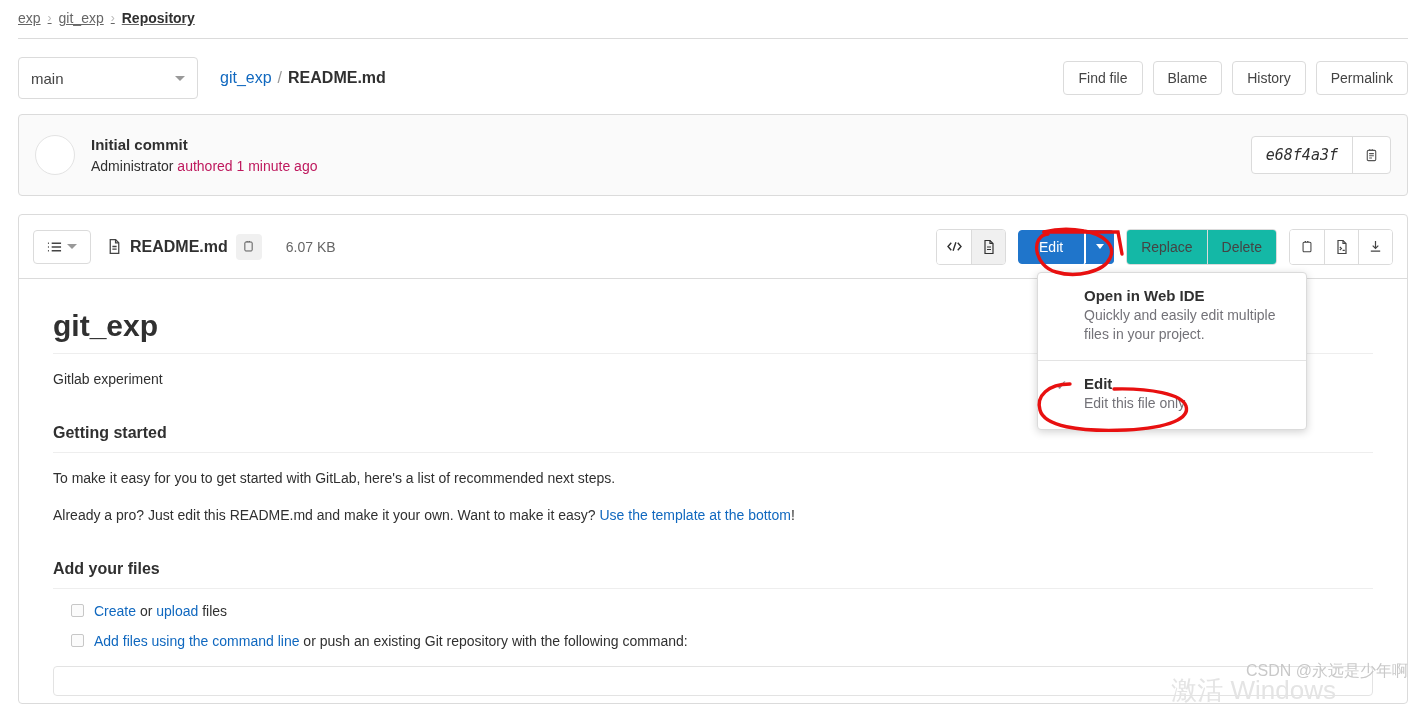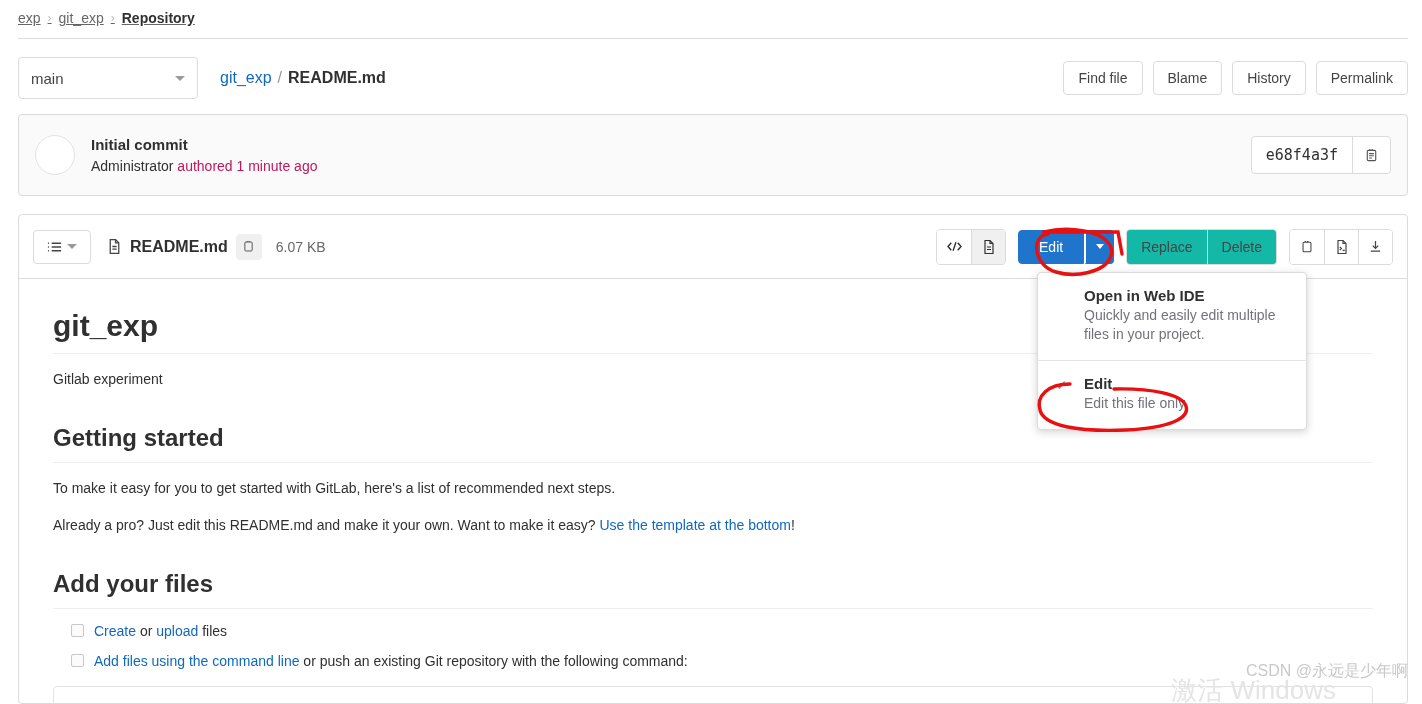--- a/index.html
+++ b/index.html
@@ -88,21 +88,21 @@
     flex: none;
   }
   .commit-text { margin-left: 16px; line-height: 1.45; }
   .commit-title { font-size: 15px; font-weight: bold; color: #303030; }
   .commit-sub { font-size: 14px; color: #303030; }
   .commit-sub .muted { color: #be185d; }
   .sha-group {
     margin-left: auto;
     display: flex; align-items: stretch;
     border: 1px solid #dbdbdb; border-radius: 4px;
-    background: #fff; overflow: hidden;
+    background: #fff; overflow: hidden; font-style: italic;
   }
   .sha {
     padding: 0 14px; height: 36px;
     display: flex; align-items: center;
     font-family: "DejaVu Sans Mono", monospace;
     font-size: 15px; color: #303030;
   }
   .sha-copy {
     width: 38px; border-left: 1px solid #dbdbdb;
     display: flex; align-items: center; justify-content: center;
@@ -134,21 +134,21 @@
     margin-left: 16px;
     display: flex; align-items: center; gap: 8px;
   }
   .file-name { font-size: 16px; font-weight: bold; color: #303030; }
   .icon-btn-plain {
     width: 26px; height: 26px; border-radius: 4px;
     background: #f0f0f0;
     display: flex; align-items: center; justify-content: center;
     cursor: pointer;
   }
-  .file-size { font-size: 14px; color: #666; margin-left: 6px; }
+  .file-size { font-size: 14px; color: #666; margin-left: 16px; }
 
   .head-right {
     margin-left: auto;
     display: flex; align-items: center; gap: 12px;
   }
   .seg {
     display: flex; border: 1px solid #dbdbdb; border-radius: 4px; overflow: hidden;
   }
   .seg > div {
     width: 34px; height: 34px;
@@ -192,21 +192,21 @@
   .pair > div + div { border-left: 1px solid #dbdbdb; }
 
   
   .readme { padding: 30px 34px 0 34px; position: relative; }
   h1.md {
     font-size: 30px; font-weight: bold; color: #303030;
     margin: 0 0 12px 0; padding-bottom: 10px;
     border-bottom: 1px solid #eee;
   }
   h2.md {
-    font-size: 24px; font-weight: bold; color: #303030;
+    font-size: 16px; font-weight: bold; color: #303030;
     margin: 34px 0 10px 0; padding-bottom: 10px;
     border-bottom: 1px solid #eee;
   }
   p.md { font-size: 14px; color: #303030; margin: 14px 0; line-height: 1.6; }
   a.md-link { color: #1068bf; text-decoration: none; }
   ul.task { list-style: none; margin: 12px 0 0 0; padding-left: 18px; }
   ul.task li {
     font-size: 14px; color: #303030;
     display: flex; align-items: flex-start; gap: 10px;
     margin-bottom: 9px; line-height: 1.5;

